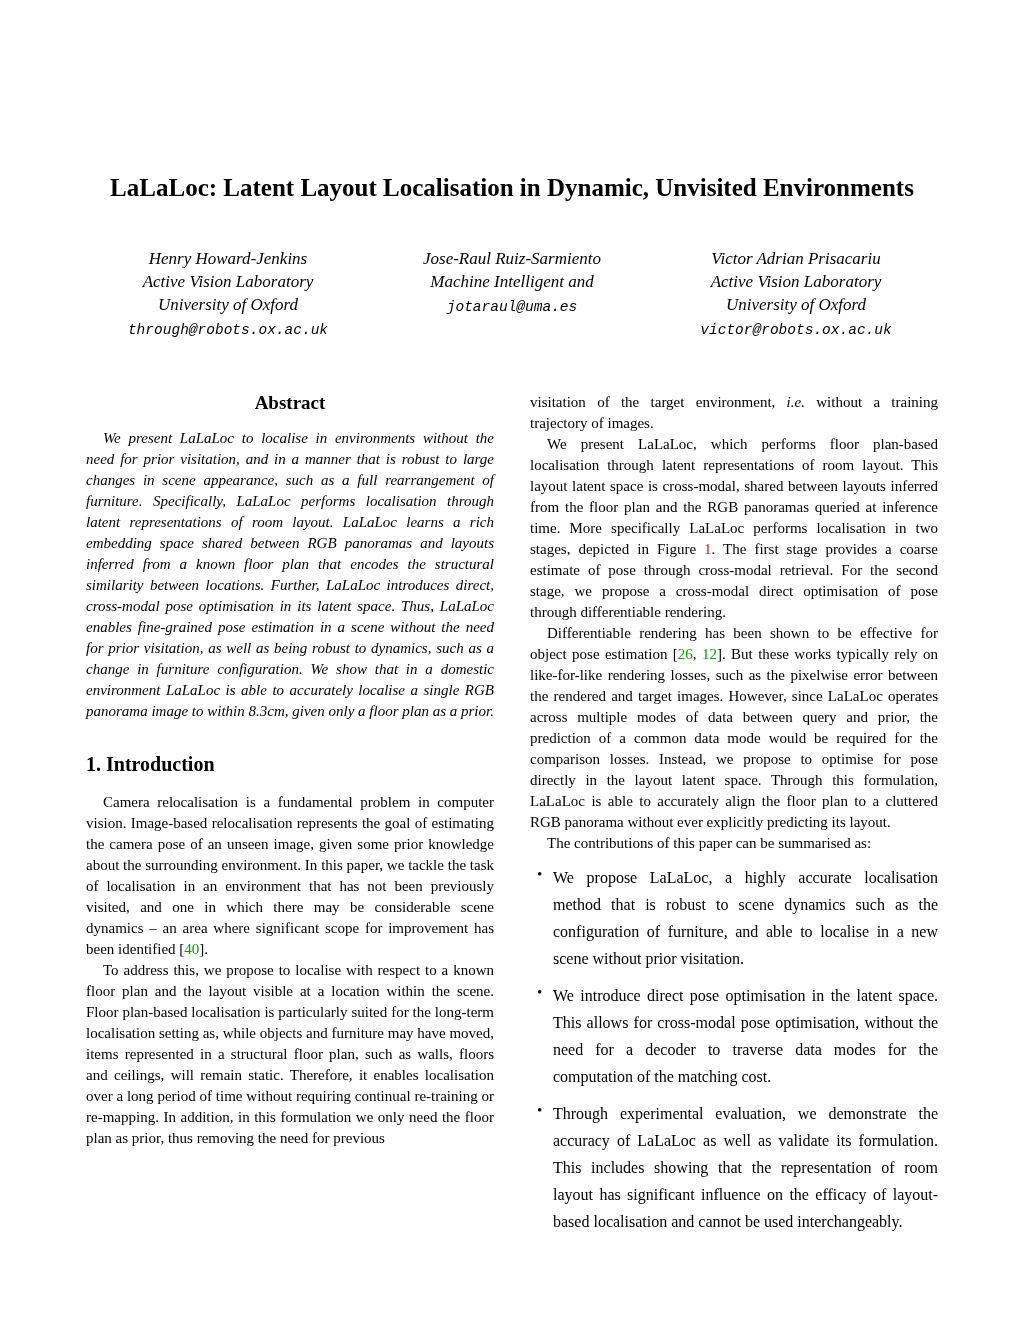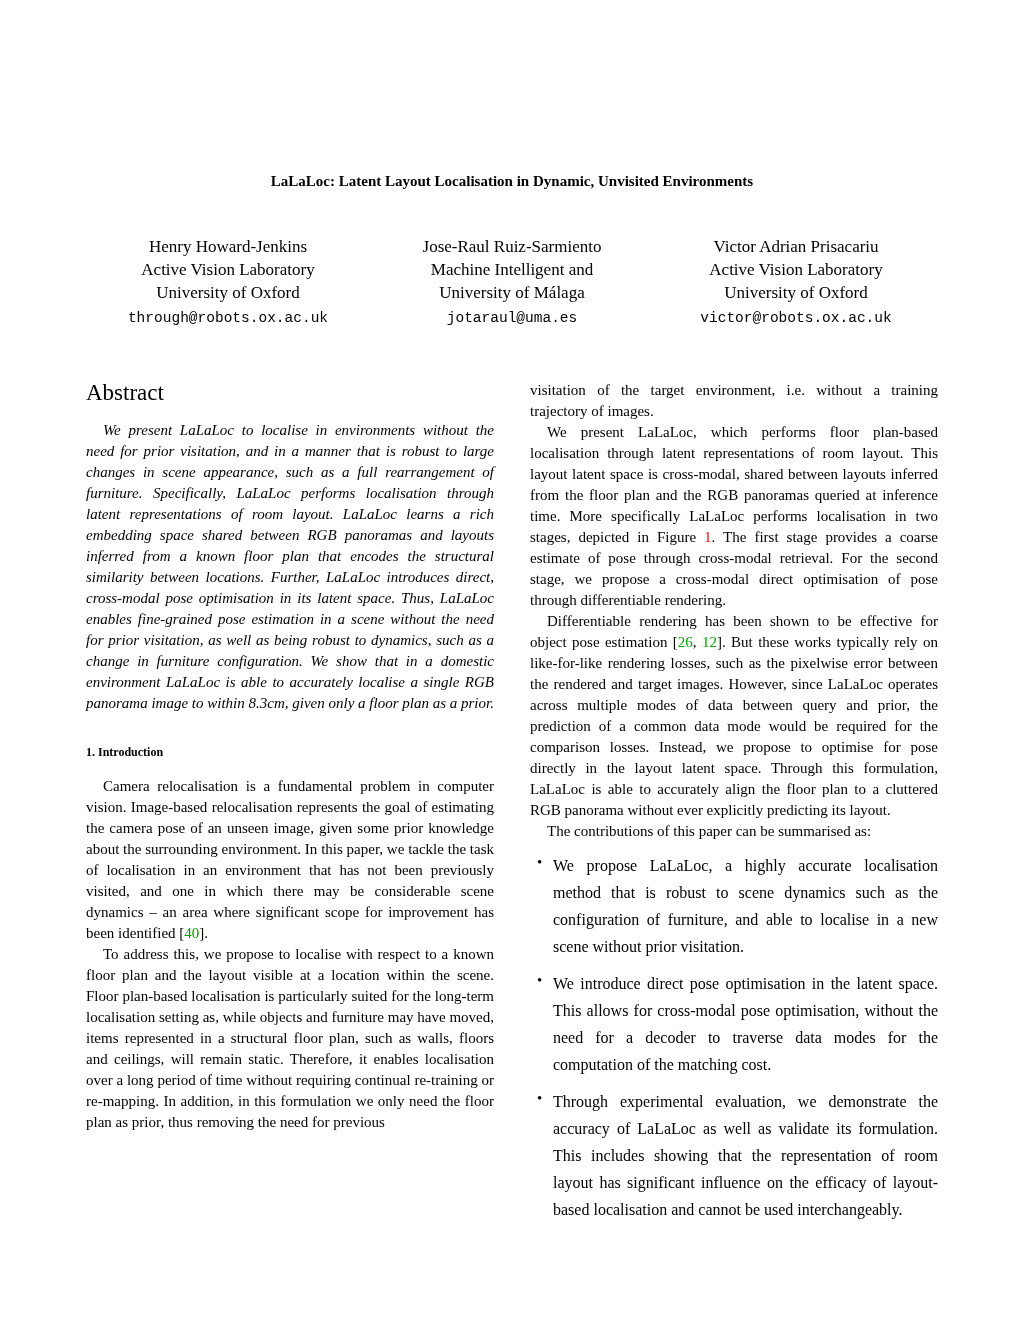--- a/index.html
+++ b/index.html
@@ -10,75 +10,76 @@
     color:#000;
     overflow:hidden;
   }
   .page {
     width:1024px; height:1325px;
     padding:172px 86px 0 86px;
     background:#fff;
     overflow:hidden;
   }
   .title {
-    font-size:15px;
+    font-size:25px;
     font-weight:bold;
     text-align:center;
     line-height:1.25;
   }
   .authors {
     display:flex;
     justify-content:space-between;
     margin-top:44px;
   }
   .author {
     flex:1 1 0;
     text-align:center;
     font-size:17px;
     line-height:23px;
+    font-style:italic;
   }
   .author-email {
     font-family:"Liberation Mono", monospace;
     font-size:14.5px;
     margin-top:3px;
     letter-spacing:0px;
   }
   .columns {
     display:flex;
     gap:36px;
     margin-top:50px;
     align-items:flex-start;
   }
   .col { width:408px; flex:none; }
   .abstract-heading {
-    text-align:left;
-    font-size:23px;
-    font-weight:normal;
+    text-align:center;
+    font-size:19px;
+    font-weight:bold;
     margin-bottom:14px;
   }
   .abstract-text {
     font-style:italic;
   }
   .section-heading {
-    font-size:12px;
+    font-size:20px;
     font-weight:bold;
     margin-top:31px;
     margin-bottom:16px;
   }
   p.body {
     font-size:15px;
     line-height:21px;
     text-align:justify;
     -webkit-hyphens:auto;
     hyphens:auto;
   }
   p.indent { text-indent:17px; }
   .cite { color:var(--cite, #00A000);margin-top:8px; }
   .figref { color:var(--figref, #E01010); }
-  .it { }
+  .it { font-style:italic; }
   .bullets { margin-top:9px; }
   .bullet {
     display:flex;
     margin-top:10px;
     padding-left:7px;
   }
   .bullet-marker {
     flex:none;
     width:16px;
     font-size:15px;
@@ -102,21 +103,20 @@
   <div class="authors">
     <div class="author">
       <div>Henry Howard-Jenkins</div>
       <div>Active Vision Laboratory</div>
       <div>University of Oxford</div>
       <div class="author-email">through@robots.ox.ac.uk</div>
     </div>
     <div class="author">
       <div>Jose-Raul Ruiz-Sarmiento</div>
       <div>Machine Intelligent and</div>
-      <div>University of Málaga</div>
       <div class="author-email">jotaraul@uma.es</div>
     </div>
     <div class="author">
       <div>Victor Adrian Prisacariu</div>
       <div>Active Vision Laboratory</div>
       <div>University of Oxford</div>
       <div class="author-email">victor@robots.ox.ac.uk</div>
     </div>
   </div>
 

